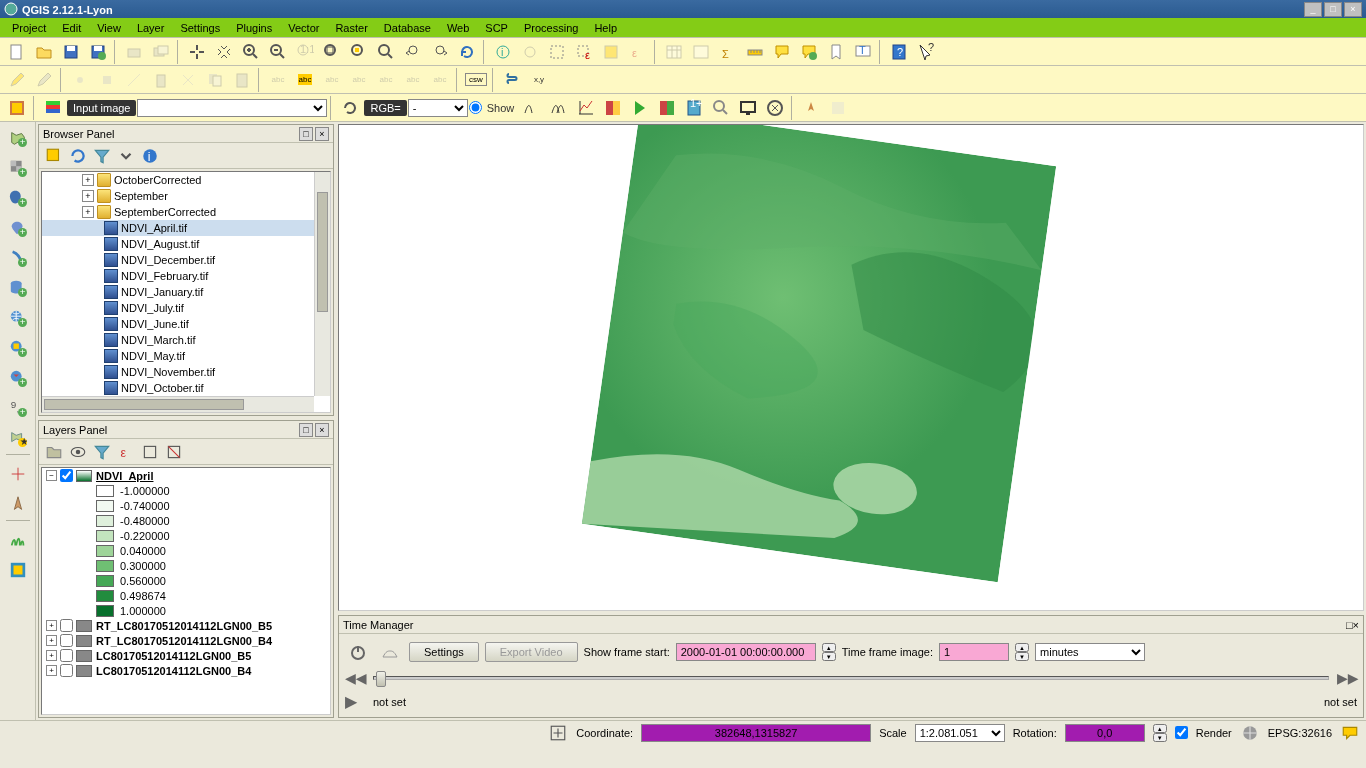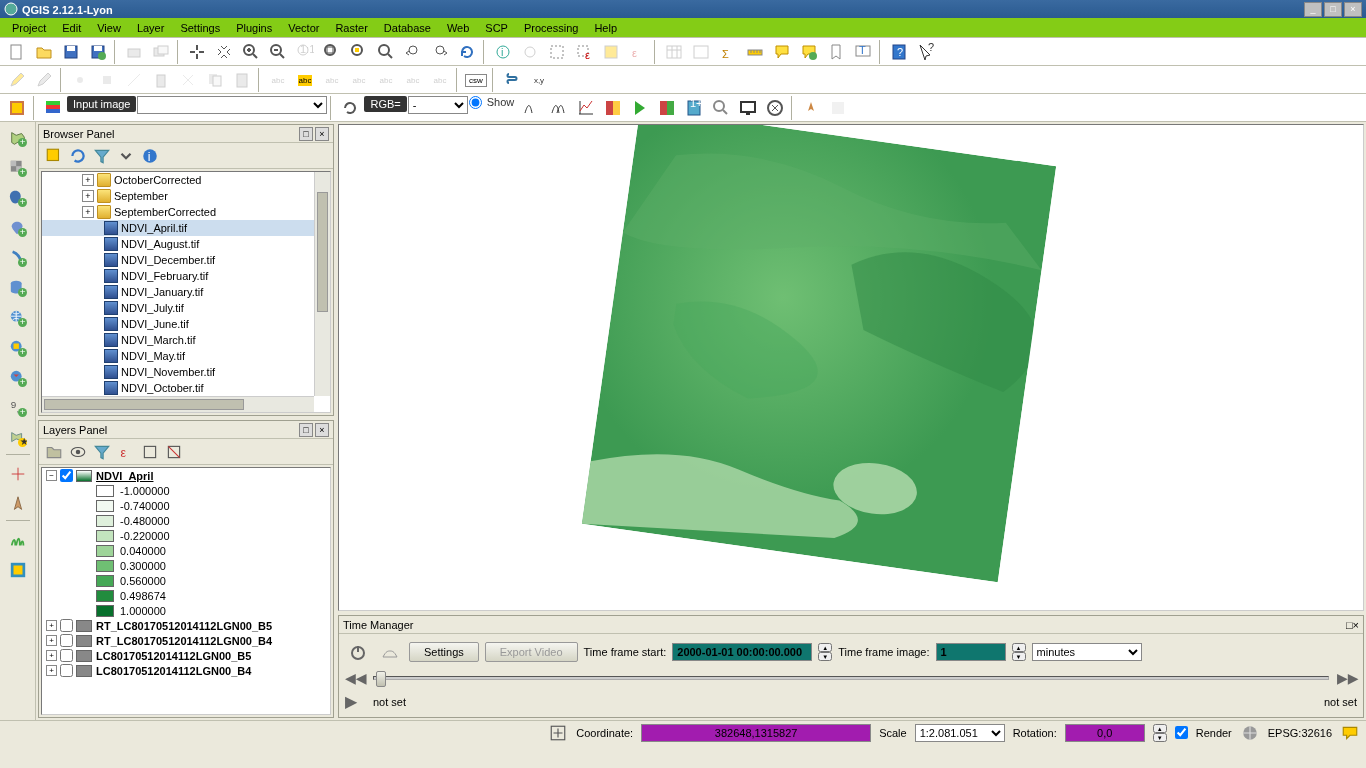--- a/index.html
+++ b/index.html
@@ -6,27 +6,27 @@
 body { background: #ebe9dc; overflow: hidden; width: 1366px; height: 768px; }
 
 .titlebar { background: linear-gradient(#3a6aa0, #2a5a90); height: 18px; display: flex; align-items: center; padding: 0 4px; color: #fff; }
 .titlebar .title { flex: 1; display: flex; align-items: flex-end; gap: 4px; font-weight: bold; }
 .titlebar .winbtns { display: flex; gap: 2px; }
 .titlebar .winbtn { width: 18px; height: 15px; background: #c0c0c0; border: 1px solid #888; display: flex; align-items: center; justify-content: center; font-size: 9px; }
 
 .menubar { background: #84cc16; height: 20px; display: flex; align-items: center; padding: 0 4px; border-bottom: 1px solid #c0c0b0; }
 .menubar .menuitem { padding: 2px 8px; cursor: pointer; }
 
-.toolbar-row { background: #ffffff; height: 28px; display: flex; align-items: flex-start; padding: 2px 4px; border-bottom: 1px solid #c0c0b0; gap: 1px; }
+.toolbar-row { background: #fef9c3; height: 28px; display: flex; align-items: center; padding: 2px 4px; border-bottom: 1px solid #c0c0b0; gap: 1px; }
 .toolbar-sep { width: 4px; height: 24px; border-left: 1px solid #b0b0a0; margin: 0 2px; }
 .tbtn { width: 26px; height: 24px; display: flex; align-items: center; justify-content: center; border: 1px solid transparent; cursor: pointer; position: relative; }
 .tbtn svg { width: 18px; height: 18px; }
 .tbtn.disabled { opacity: 0.4; }
 .toolbar-label { padding: 0 4px; color: #333; }
-.toolbar-input { border: 1px solid #888; background: #0f766e; height: 18px; padding: 0 4px; font-weight: bold; }
+.toolbar-input { border: 1px solid #888; background: #f9a8d4; height: 18px; padding: 0 4px; }
 .toolbar-select { border: 1px solid #888; background: #fff; height: 18px; }
 
 .main-area { display: flex; height: 598px; }
 .left-toolbar { width: 36px; background: #ebe9dc; border-right: 1px solid #c0c0b0; display: flex; flex-direction: column; align-items: center; padding: 2px 0; gap: 2px; }
 .left-toolbar .tbtn { width: 30px; height: 28px; }
 
 .panels-col { width: 300px; display: flex; flex-direction: column; }
 .panel { border: 1px solid #a0a090; margin: 2px; display: flex; flex-direction: column; background: #ebe9dc; }
 .panel-header { background: #ebe9dc; height: 18px; display: flex; align-items: center; padding: 0 4px; border-bottom: 1px solid #c0c0b0; }
 .panel-header .ptitle { flex: 1; }
@@ -852,21 +852,21 @@
               </svg>
             </div>
           <div class="tbtn">
               <svg viewBox="0 0 18 18">
                 <path d="M2 14c3-6 5-6 7-6s4 0 7 6" fill="none" stroke="#999"></path>
                 <path d="M2 14h14" stroke="#999"></path>
               </svg>
             </div>
           <button class="time-btn">Settings</button>
           <button class="time-btn disabled">Export Video</button>
-          <span>Time frame start:</span>
+          <span>Show frame start:</span>
           <input class="toolbar-input" style="width: 140px;" value="2000-01-01 00:00:00.000">
           <div style="display:flex;flex-direction:column">
               <button style="height:9px;width:14px;font-size:6px">▲</button>
               <button style="height:9px;width:14px;font-size:6px">▼</button>
             </div>
           <span>Time frame image:</span>
           <input class="toolbar-input" style="width: 70px;" value="1">
           <div style="display:flex;flex-direction:column">
               <button style="height:9px;width:14px;font-size:6px">▲</button>
               <button style="height:9px;width:14px;font-size:6px">▼</button>

